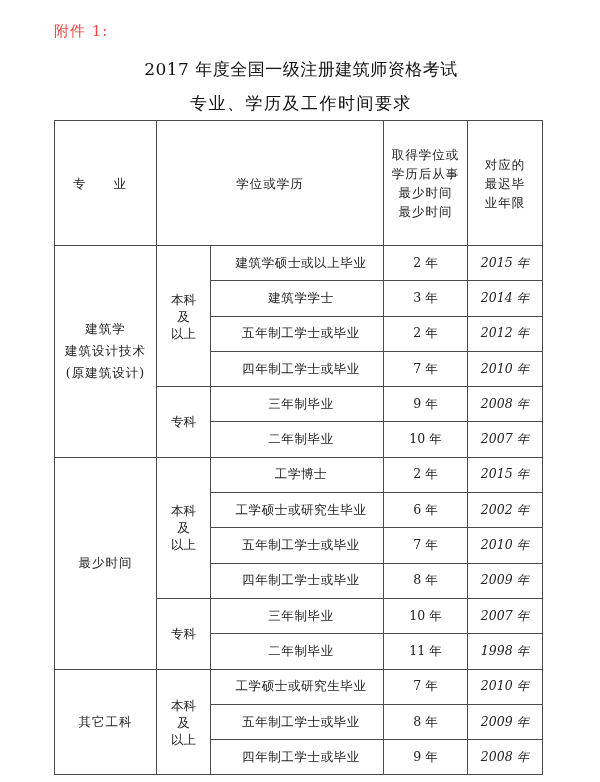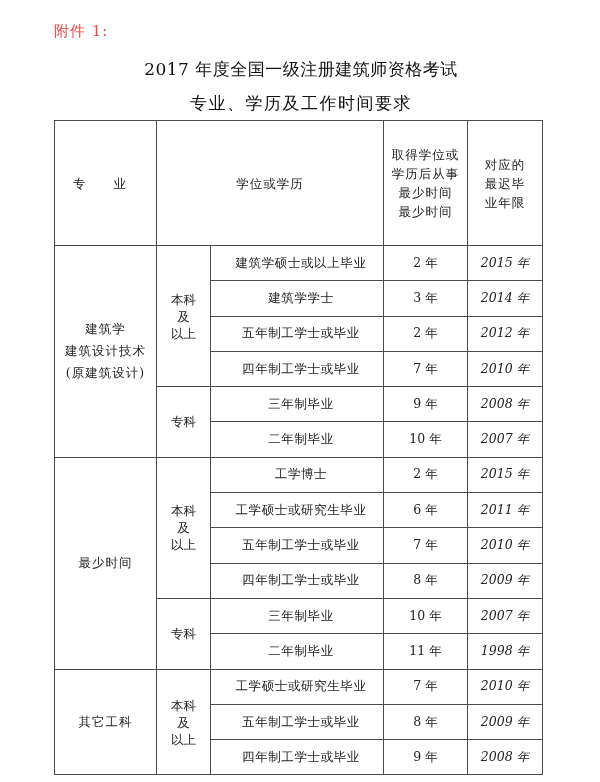--- a/index.html
+++ b/index.html
@@ -158,21 +158,21 @@
         <span>及</span>
         <span>以上</span>
       </td>
       <td class="c-degree">工学博士</td>
       <td class="c-time">2 年</td>
       <td class="c-year">2015 年</td>
     </tr>
     <tr>
       <td class="c-degree">工学硕士或研究生毕业</td>
       <td class="c-time">6 年</td>
-      <td class="c-year">2011 年</td>
+      <td class="c-year">2002 年</td>
     </tr>
     <tr>
       <td class="c-degree">五年制工学士或毕业</td>
       <td class="c-time">7 年</td>
       <td class="c-year">2010 年</td>
     </tr>
     <tr>
       <td class="c-degree">四年制工学士或毕业</td>
       <td class="c-time">8 年</td>
       <td class="c-year">2009 年</td>

